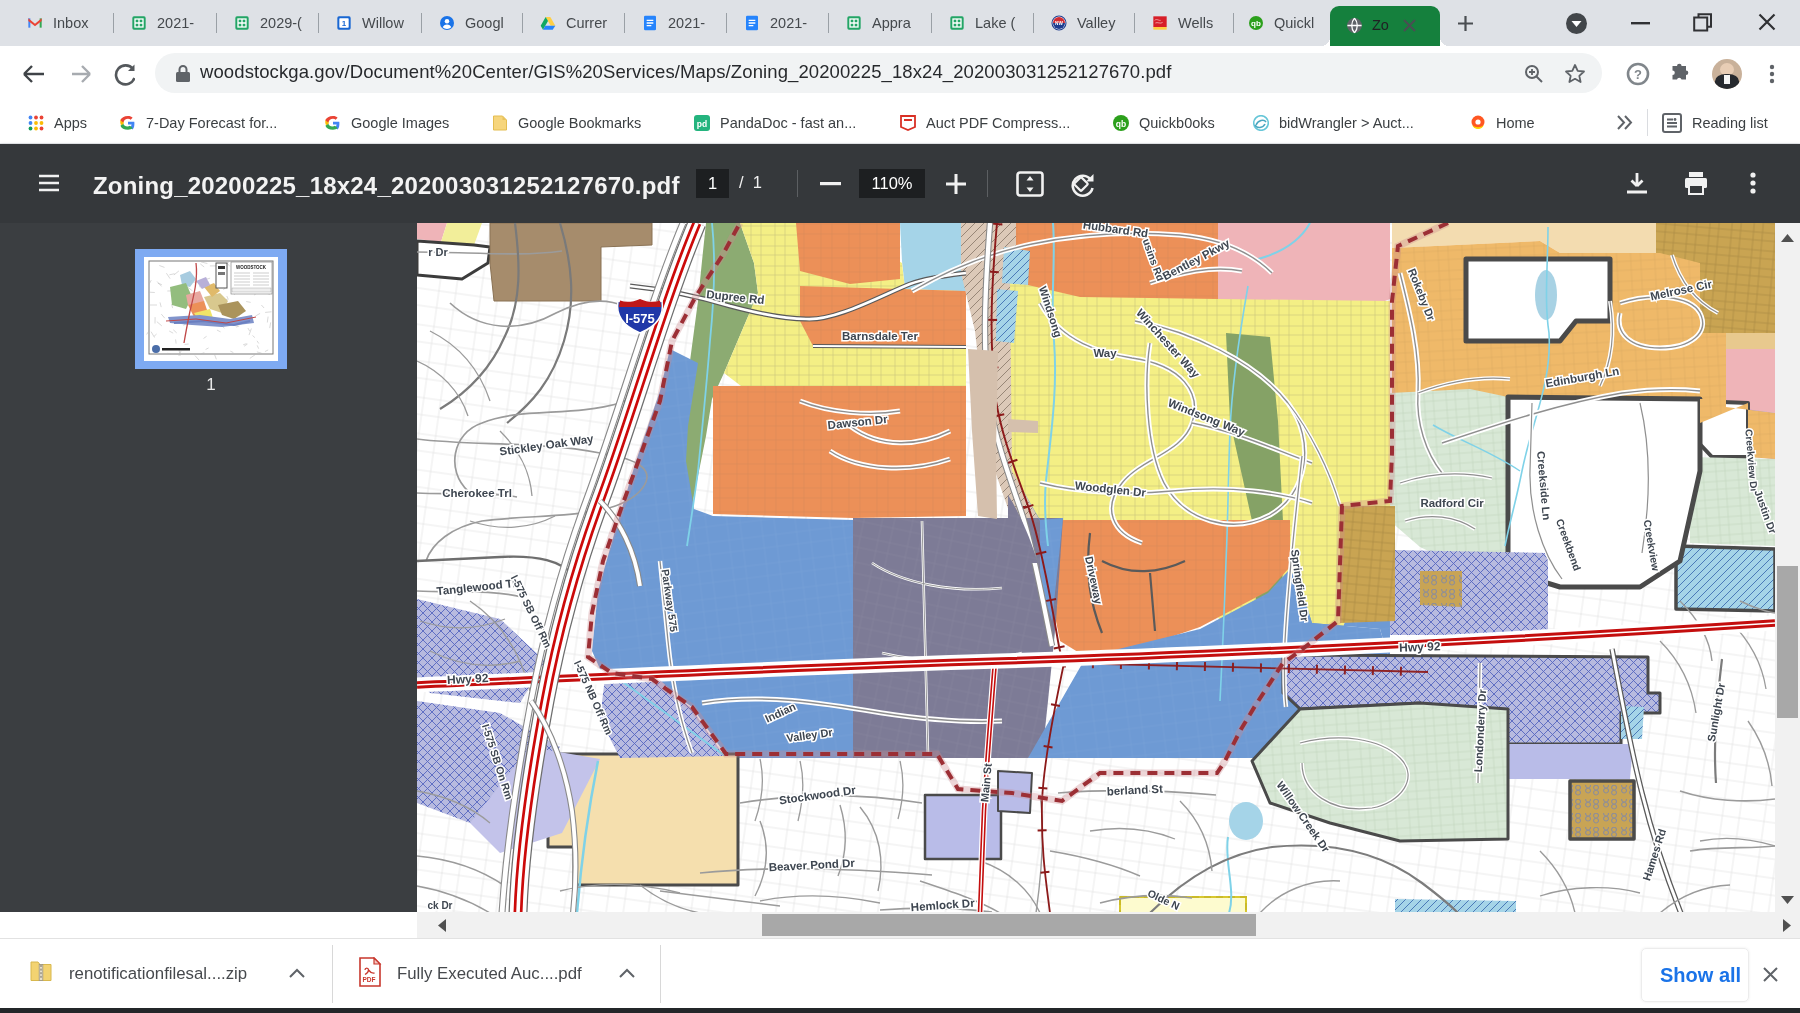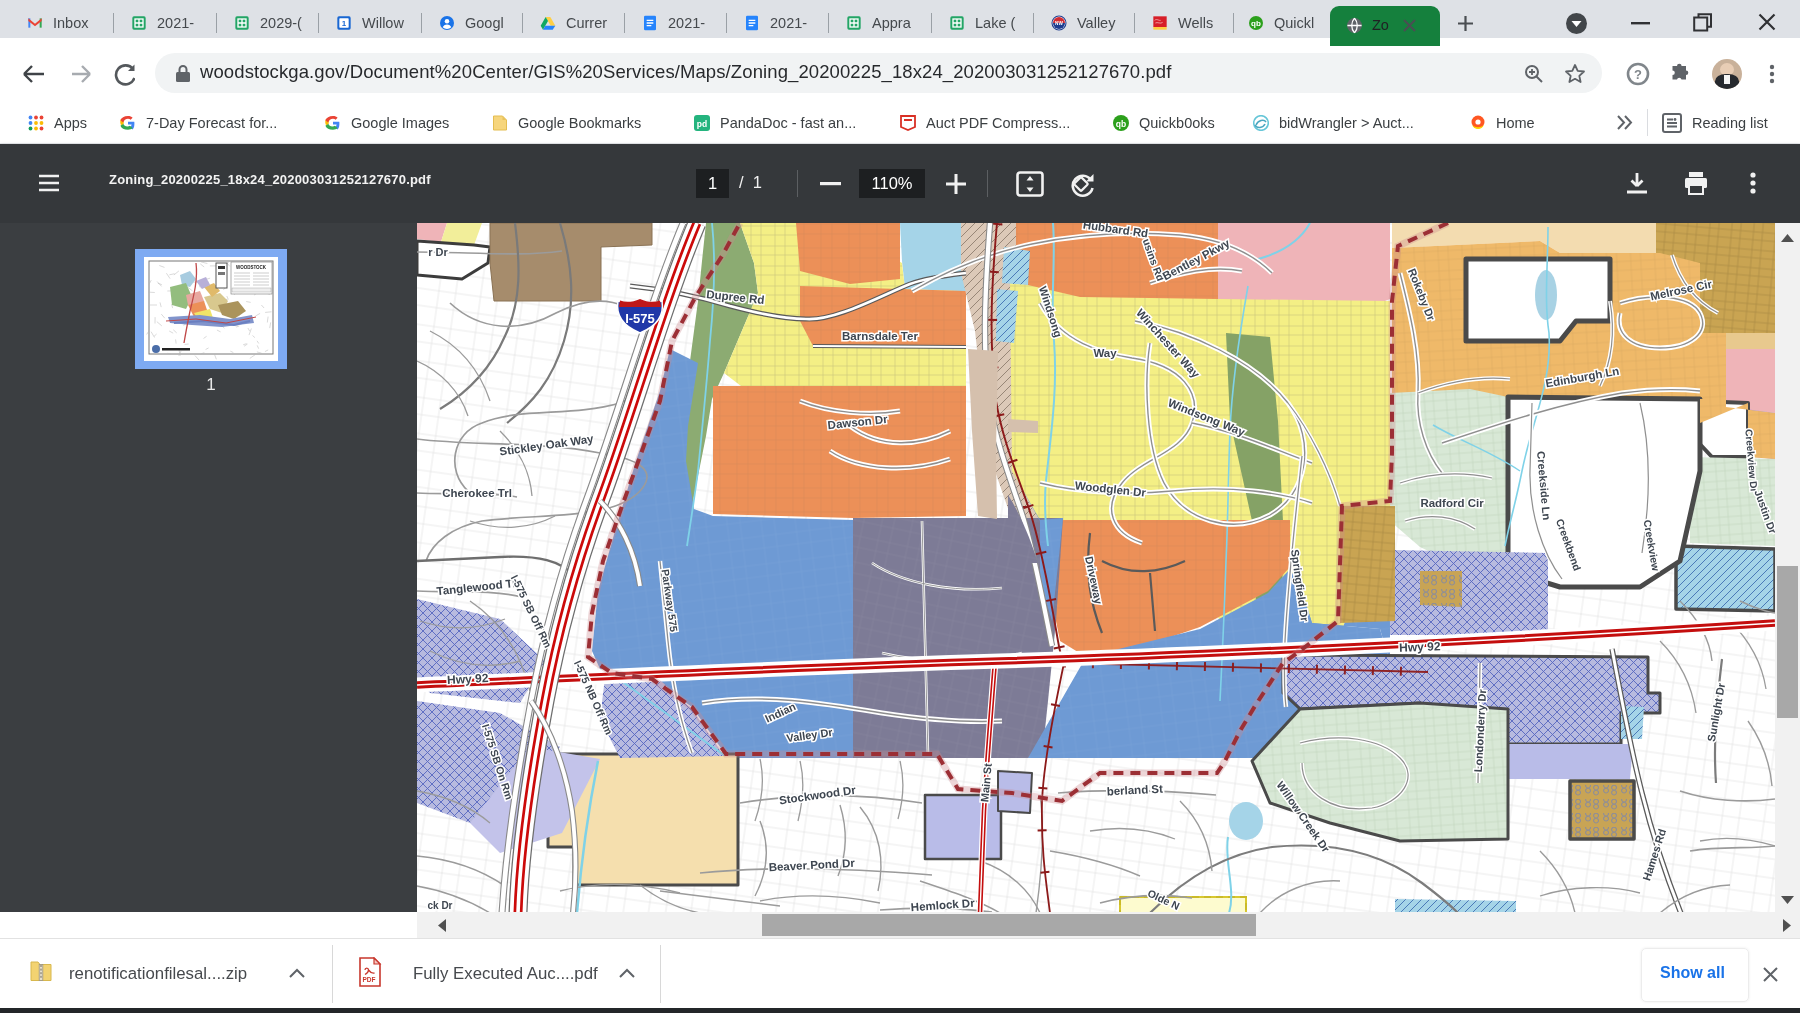--- a/index.html
+++ b/index.html
@@ -1,19 +1,19 @@
 <!DOCTYPE html>
 <html><head>
 <meta charset="utf-8">
 <style>
   html,body{margin:0;padding:0;width:1800px;height:1013px;overflow:hidden;
     font-family:"Liberation Sans",sans-serif;background:#fff;}
   .abs{position:absolute;}
   
-  #tabstrip{position:absolute;left:0;top:0;width:1800px;height:38px;background:#dee1e6;}
+  #tabstrip{position:absolute;left:0;top:0;width:1800px;height:46px;background:#dee1e6;}
   .tab{position:absolute;top:0;height:46px;display:flex;align-items:center;font-size:14.5px;color:#45494d;}
   .tabsep{position:absolute;top:13px;width:1px;height:20px;background:#9aa0a6;}
   .ticon{width:16px;height:16px;margin-right:10px;flex:0 0 16px;}
   #activetab{position:absolute;left:1330px;top:6px;width:110px;height:40px;background:#15803d;border-radius:9px 9px 0 0;}
   #activetab:before{content:"";position:absolute;left:-9px;bottom:0;width:9px;height:9px;background:radial-gradient(circle at 0 0,transparent 9px,#fff 9px);}
   #activetab:after{content:"";position:absolute;right:-9px;bottom:0;width:9px;height:9px;background:radial-gradient(circle at 9px 0,transparent 9px,#fff 9px);}
   
   #navbar{position:absolute;left:0;top:46px;width:1800px;height:56px;background:#fff;}
   #omnibox{position:absolute;left:155px;top:7px;width:1447px;height:40px;border-radius:20px;background:#f1f3f4;}
   #urltext{position:absolute;left:45px;top:8px;font-size:18.5px;color:#27292c;letter-spacing:0.1px;white-space:nowrap;}
@@ -321,21 +321,21 @@
     </svg>
   <div class="bm" style="left:1692px">
       <span>Reading list</span>
     </div>
 </div>
 
 <div id="pdfbar">
   <svg class="abs" style="left:38px;top:29px" width="22" height="20" viewBox="0 0 22 20">
     <path d="M1 3 h20 M1 10 h20 M1 17 h20" stroke="#f1f1f1" stroke-width="2.6"></path>
   </svg>
-  <div class="abs" style="left:109px;top:28px;font-size:13px;font-weight:bold;color:#f3f3f3;letter-spacing:0.2px">Zoning_20200225_18x24_202003031252127670.pdf</div>
+  <div class="abs" style="left:93px;top:28px;font-size:24px;font-weight:bold;color:#f3f3f3;letter-spacing:0.2px">Zoning_20200225_18x24_202003031252127670.pdf</div>
   <div class="darkbox" style="left:696px;top:25px;width:33px;height:29px;text-align:center;line-height:29px;font-size:16.5px">1</div>
   <div class="abs" style="left:739px;top:29px;font-size:16.5px;color:#f1f1f1">/&nbsp; 1</div>
   <div class="abs" style="left:797px;top:26px;width:1px;height:27px;background:#5c5f62"></div>
   <svg class="abs" style="left:820px;top:38px" width="21" height="4" viewBox="0 0 21 4">
       <rect width="21" height="3.2" fill="#f1f1f1"></rect>
     </svg>
   <div class="darkbox" style="left:859px;top:25px;width:66px;height:29px;text-align:center;line-height:29px;font-size:16.5px">110%</div>
   <svg class="abs" style="left:945px;top:29px" width="22" height="22" viewBox="0 0 22 22">
       <path d="M11 1 v20 M1 11 h20" stroke="#f1f1f1" stroke-width="3"></path>
     </svg>
@@ -739,24 +739,24 @@
   <svg class="abs" style="left:288px;top:28px" width="18" height="12" viewBox="0 0 18 12">
       <path d="M2 10 L9 3 L16 10" class="chev"></path>
     </svg>
   <div class="abs" style="left:332px;top:6px;width:1px;height:58px;background:#d8d8d8"></div>
   <svg class="abs" style="left:358px;top:18px" width="24" height="30" viewBox="0 0 24 30">
     <path d="M2 1 h14 l6 6 v22 H2 z" fill="#fff" stroke="#c8372d" stroke-width="1.6"></path>
     <path d="M16 1 l6 6 h-6 z" fill="#f4c7c3" stroke="#c8372d" stroke-width="1.2"></path>
     <text x="11" y="25" font-size="6.5" fill="#c8372d" text-anchor="middle" font-weight="bold">PDF</text>
     <path d="M7 13 c0 -2.5 3.5 -2.5 3.5 0 c0 2.5 -3.5 4.5 -3.5 4.5 m3.5 -4.5 c1.5 2 4 3.5 6 3 " stroke="#c8372d" stroke-width="1.3" fill="none"></path>
   </svg>
-  <div class="abs dltext" style="left:413px;top:25px">Fully Executed Auc....pdf</div>
+  <div class="abs dltext" style="left:397px;top:25px">Fully Executed Auc....pdf</div>
   <svg class="abs" style="left:618px;top:28px" width="18" height="12" viewBox="0 0 18 12">
       <path d="M2 10 L9 3 L16 10" class="chev"></path>
     </svg>
   <div class="abs" style="left:660px;top:6px;width:1px;height:58px;background:#d8d8d8"></div>
   <div class="abs" style="left:1641px;top:9px;width:106px;height:52px;border:1px solid #ececec;border-radius:5px;box-shadow:0 0 3px rgba(0,0,0,0.08)"></div>
-  <div class="abs" style="left:1660px;top:25px;font-size:16px;font-weight:bold;color:#1a73e8">Show all</div>
+  <div class="abs" style="left:1660px;top:25px;font-size:20px;font-weight:bold;color:#1a73e8">Show all</div>
   <svg class="abs" style="left:1762px;top:27px" width="17" height="17" viewBox="0 0 17 17">
       <path d="M2 2 L15 15 M15 2 L2 15" stroke="#5f6368" stroke-width="2"></path>
     </svg>
 </div>
 <div id="bottomstrip"></div>
 
 </body></html>

